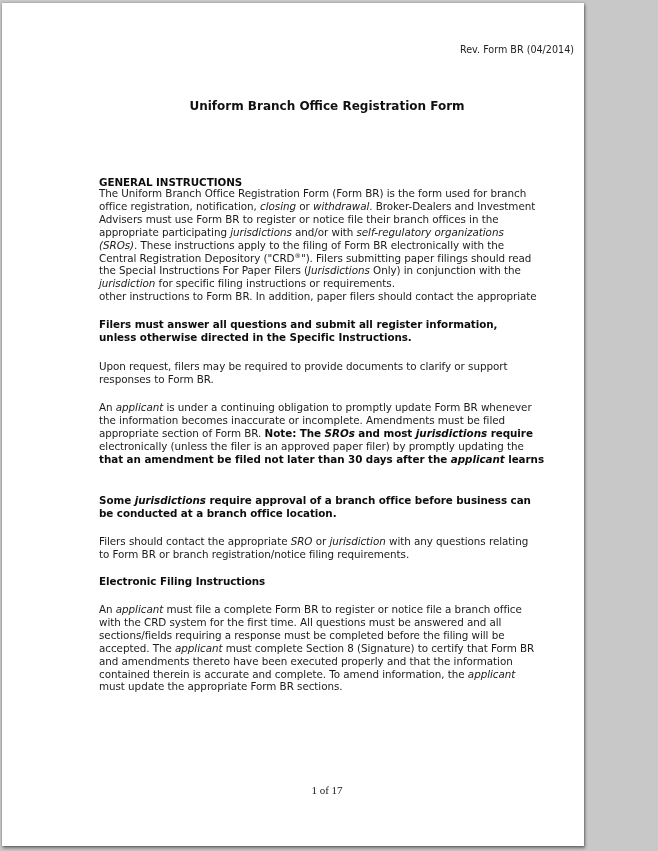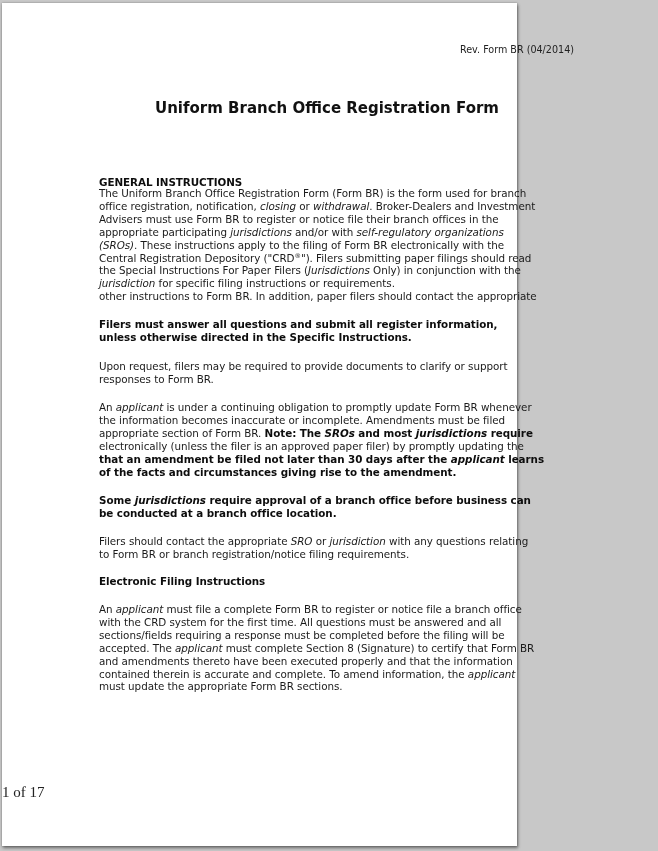--- a/index.html
+++ b/index.html
@@ -4,48 +4,48 @@
 <style>
   html, body { margin: 0; padding: 0; }
   body {
     width: 658px; height: 851px; overflow: hidden;
     background: #c8c8c8;
     position: relative;
   }
   .page {
     position: absolute;
     left: 2px; top: 3px;
-    width: 515px; height: 843px;
+    width: 582px; height: 843px;
     background: #ffffff;
     box-shadow: 1px 2px 3px rgba(0,0,0,0.45), 0 0 2px rgba(0,0,0,0.3);
   }
   .rev {
     position: absolute; top: 41px; left: 0; width: 572px;
     text-align: right;
     font-family: "DejaVu Sans", sans-serif; font-size: 9.6px; color: #222;
   }
   .title {
     position: absolute; top: 96px; left: 0; width: 650px;
     text-align: center;
-    font-family: "DejaVu Sans", sans-serif; font-weight: bold; font-size: 15px; color: #111;
+    font-family: "DejaVu Sans", sans-serif; font-weight: bold; font-size: 12px; color: #111;
   }
   .block {
     position: absolute; left: 97px;
     font-family: "DejaVu Sans", sans-serif; font-size: 10.35px; color: #1a1a1a;
     line-height: 12.9px; white-space: nowrap;
     letter-spacing: -0.05px;
   }
   .block .ln { display: block; }
   .b { font-weight: bold; color: #0d0d0d; }
   .i { font-style: italic; }
   .bi { font-weight: bold; font-style: italic; color: #0d0d0d; }
   sup { font-size: 6.5px; vertical-align: 4px; line-height: 0; }
   .footer {
-    position: absolute; top: 781px; left: 0; width: 650px; 
-    font-family: "Liberation Serif", serif; font-size: 15px; color: #222;
+    position: absolute; top: 781px; left: 0; width: 650px; text-align: center;
+    font-family: "Liberation Serif", serif; font-size: 11px; color: #222;
   }
 </style>
 </head>
 <body>
 
 <div class="page">
   <div class="rev">Rev. Form BR (04/2014)</div>
   <div class="title">Uniform Branch Office Registration Form</div>
   <div id="sections">
       <div class="block" style="top: 173px; text-align: center;">
@@ -69,21 +69,20 @@
       <div class="block" style="top: 357px;">
         <span class="ln"><span>Upon request, filers may be required to provide documents to clarify or support</span></span>
         <span class="ln"><span>responses to Form BR.</span></span>
       </div>
       <div class="block" style="top: 398px;">
         <span class="ln"><span>An </span><span class="i">applicant</span><span> is under a continuing obligation to promptly update Form BR whenever</span></span>
         <span class="ln"><span>the information becomes inaccurate or incomplete. Amendments must be filed</span></span>
         <span class="ln"><span>appropriate section of Form BR. </span><span class="b">Note: The </span><span class="bi">SROs</span><span class="b"> and most </span><span class="bi">jurisdictions</span><span class="b"> require</span></span>
         <span class="ln"><span>electronically (unless the filer is an approved paper filer) by promptly updating the</span></span>
         <span class="ln"><span class="b">that an amendment be filed not later than 30 days after the </span><span class="bi">applicant</span><span class="b"> learns</span></span>
-        <span class="ln"><span class="b">of the facts and circumstances giving rise to the amendment.</span></span>
       </div>
       <div class="block" style="top: 491px;">
         <span class="ln"><span class="b">Some </span><span class="bi">jurisdictions</span><span class="b"> require approval of a branch office before business can</span></span>
         <span class="ln"><span class="b">be conducted at a branch office location.</span></span>
       </div>
       <div class="block" style="top: 532px;">
         <span class="ln"><span>Filers should contact the appropriate </span><span class="i">SRO</span><span> or </span><span class="i">jurisdiction</span><span> with any questions relating</span></span>
         <span class="ln"><span>to Form BR or branch registration/notice filing requirements.</span></span>
       </div>
       <div class="block" style="top: 572px;">

